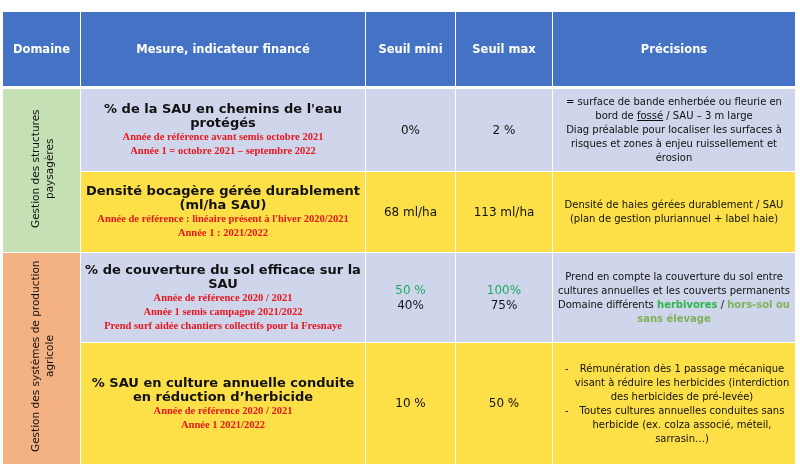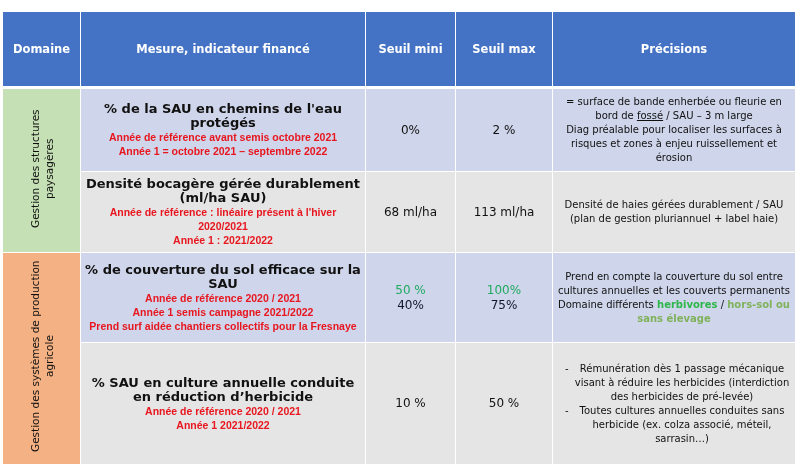--- a/index.html
+++ b/index.html
@@ -23,29 +23,29 @@
   .c-dom { width:78px; }
   .c-mes { width:285px; }
   .c-min { width:90px; }
   .c-max { width:97px; }
   .c-pre { width:auto; }
   tr.r1 td { height:82px; }
   tr.r2 td { height:80px; }
   tr.r3 td { height:89px; }
   tr.r4 td { height:121px; }
   .dark td.cell { background:#cfd5ea; }
-  .light td.cell { background:#e5e5e5; }
+  .light td.cell { background:#fde047; }
   td.dom-green { background:#c5e0b4; }
   td.dom-orange { background:#f4b183; }
   .vert {
     writing-mode:vertical-rl; transform:rotate(180deg);
     font-size:10.5px; line-height:14px; margin:0 auto; display:inline-block;
   }
   .mes-title { font-weight:bold; font-size:13px; line-height:14px; color:#111; }
-  .mes-red { font-weight:bold; font-size:10.5px; line-height:14px; color:#e8161e; font-family:Liberation Sans, sans-serif; }
+  .mes-red { font-weight:bold; font-size:10.5px; line-height:14px; color:#e8161e; font-family:Liberation Serif, serif; }
   .val { font-size:12px; line-height:15px; }
   .g1 { color:#1faa60; }
   .g2 { color:#0f172a; }
   .pre { font-size:10px; line-height:14px; color:#222; }
   .pre .u { text-decoration:underline; }
   .pre .gb1 { color:#2db64a; font-weight:bold; }
   .pre .gb2 { color:#7fb25a; font-weight:bold; }
   .pre ul { margin:0; padding:0 0 0 16px; list-style:none; }
   .pre li { position:relative; }
   .pre li::before { content:"-"; position:absolute; left:-8px; }

